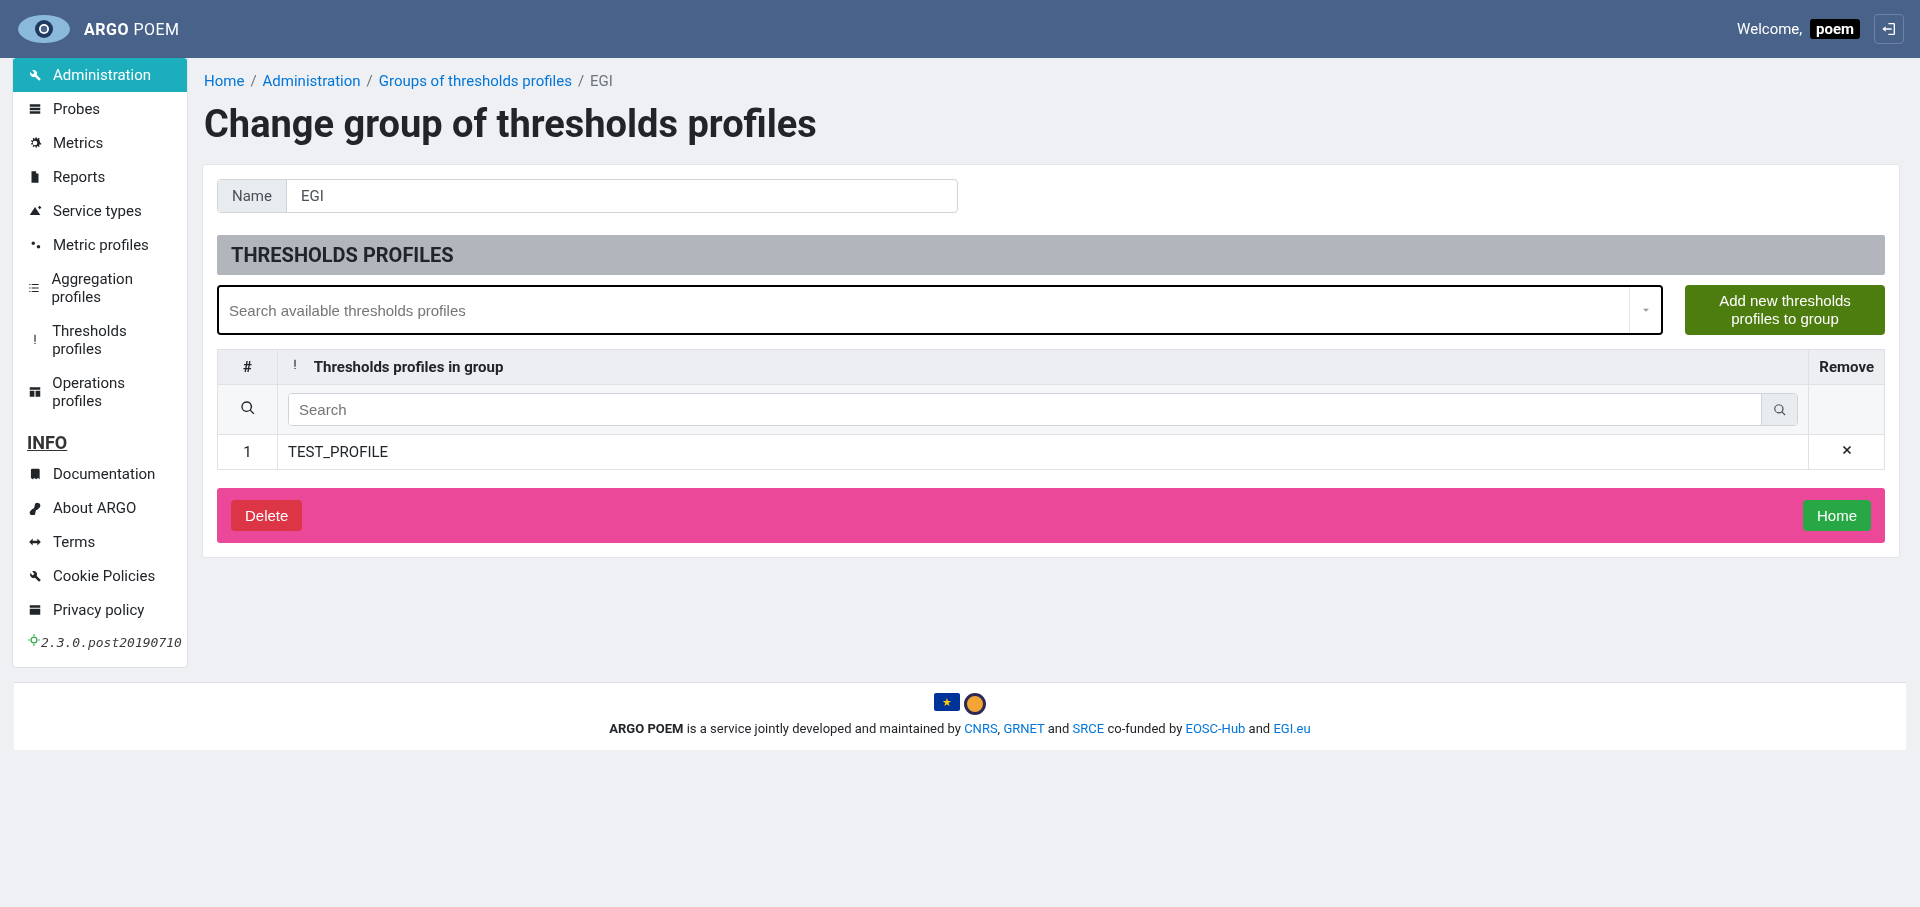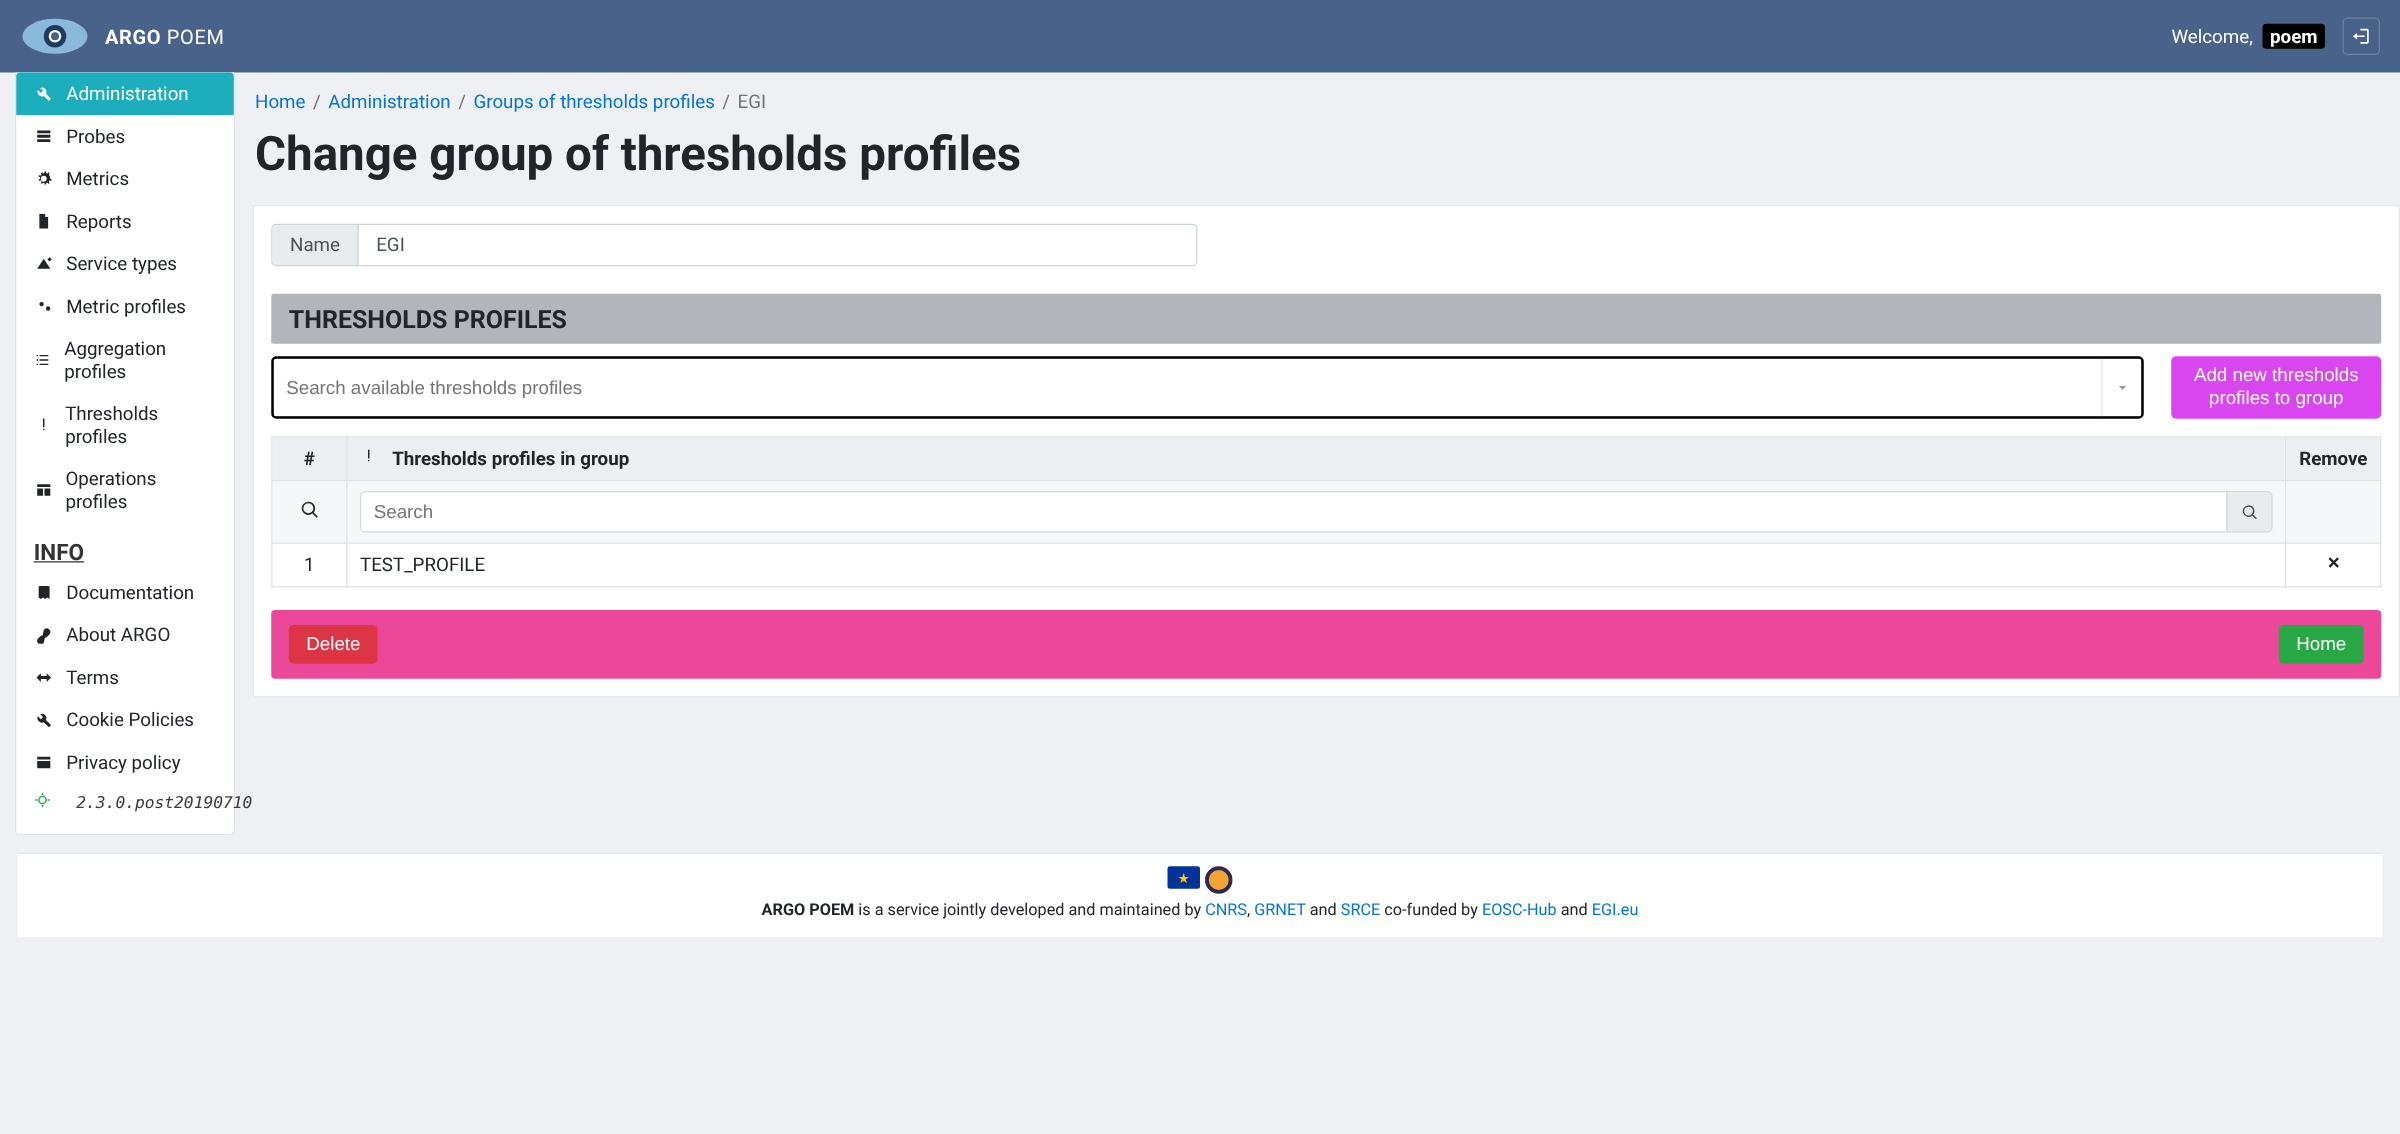--- a/index.html
+++ b/index.html
@@ -73,31 +73,31 @@
     border-radius: 3px 3px 0 0;
   }
   .nav-icon { width: 16px; display: inline-flex; justify-content: center; }
   .info-hdr {
     padding: 14px 14px 4px 14px;
     font-weight: 700;
     font-size: 18px;
     color: #333;
     text-decoration: underline;
   }
-  .version-row { padding: 6px 14px; display:flex; align-items:center; gap:20px;}
+  .version-row { padding: 6px 14px; display:flex; align-items:center; gap:0;}
   .version-row .ver {
     font-family: ui-monospace, SFMono-Regular, Menlo, monospace;
     font-style: italic;
     font-size: 13px;
     color: #3a3a3a;
   }
 
   .main {
     flex: 1;
-    padding: 12px 0 0 14px;
+    padding: 12px 20px 0 14px;
   }
   .breadcrumb {
     font-size: 15px;
     color: #6c757d;
     margin: 2px 0 12px 2px;
   }
   .breadcrumb a { color: #0275d8; text-decoration: none; cursor: pointer; }
   .breadcrumb .sep { margin: 0 6px; color: #6c757d; }
   h1.page-title {
     font-size: 38px; font-weight: 700;
@@ -167,21 +167,21 @@
     cursor: pointer;
     background: #fff;
   }
   .btn {
     border-radius: 4px;
     border: none;
     padding: 7px 14px;
     font-size: 15px;
     cursor: pointer;
   }
-  .btn-green { background: #d946ef; color: #fff; width: 168px; white-space: normal; line-height: 1.2; }
+  .btn-green { background: #4d7c0f; color: #fff; width: 200px; white-space: normal; line-height: 1.2; }
   .btn-red   { background: #dc3545; color: #fff; }
   .btn-dgreen{ background: #28a745; color: #fff; }
 
   table.profiles {
     width: 100%;
     border-collapse: collapse;
     border: 1px solid #dee2e6;
     background: #fff;
   }
   table.profiles th, table.profiles td {

